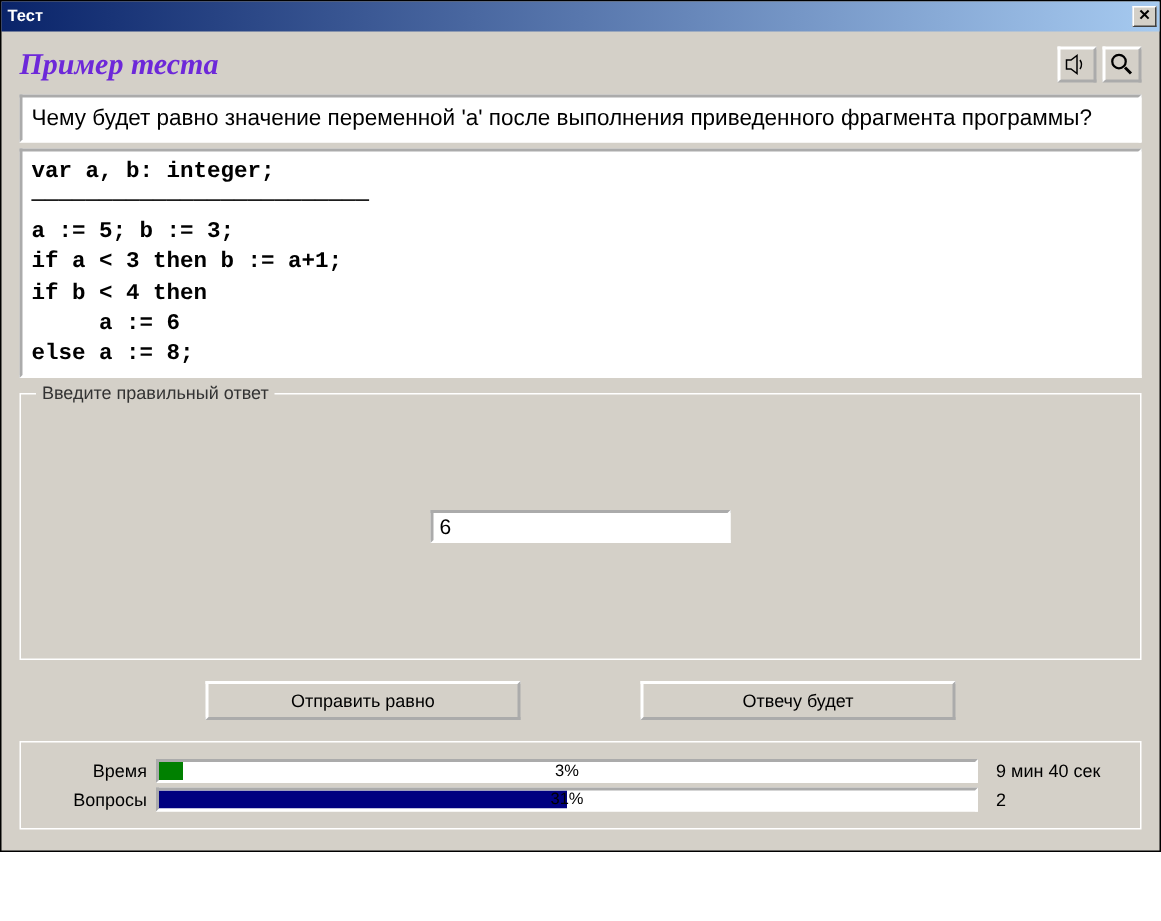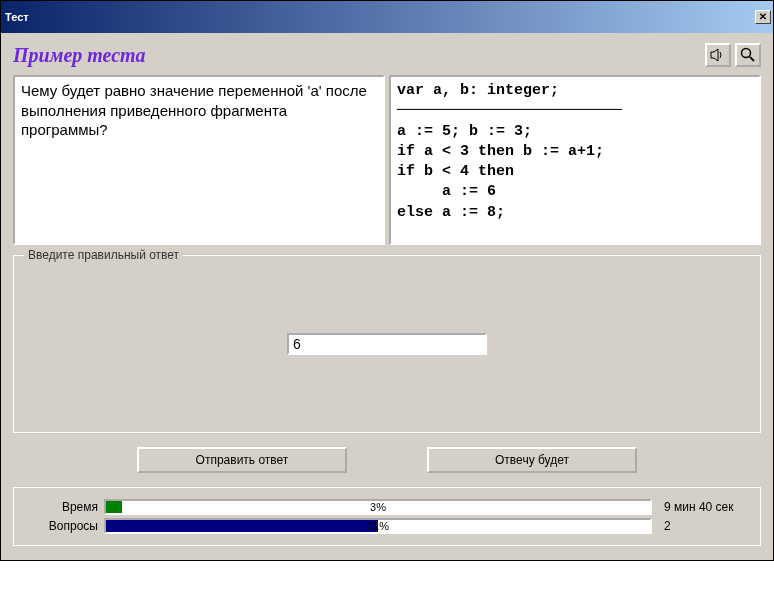--- a/index.html
+++ b/index.html
@@ -9,21 +9,21 @@
     background: #fff;
     font-family: Tahoma, Arial, sans-serif;
     font-size: 11px;
   }
   .window {
     width: 774px;
     background: #d4d0c8;
     border: 1px solid #000;
   }
   .titlebar {
-    height: 32px;
+    height: 20px;
     background: linear-gradient(to right, #0a246a, #a6caf0);
     color: #fff;
     display: flex;
     align-items: center;
     padding: 0 2px 0 4px;
     font-weight: bold;
     font-size: 11px;
   }
   .titlebar-text { flex: 1; }
   .titlebar-btn {
@@ -65,20 +65,21 @@
     margin-left: 4px;
     display: flex;
     align-items: center;
     justify-content: center;
     cursor: pointer;
   }
   .panels {
     display: flex;
     gap: 4px;
     margin-bottom: 10px;
+    flex-direction: column;
   }
   .panel {
     background: #fff;
     border: 2px inset #fff;
     padding: 4px 6px;
     height: 170px;
     overflow: hidden;
   }
   .panel-left {
     flex: 1;
@@ -228,21 +229,21 @@
     </div>
 
     <div class="group">
       <div class="group-legend">Введите правильный ответ</div>
       <div class="answer-area">
         <input class="answer-input" type="text" value="6" style="">
       </div>
     </div>
 
     <div class="button-row">
-      <button class="btn">Отправить ответ</button>
+      <button class="btn">Отправить равно</button>
       <button class="btn">Отвечу будет</button>
     </div>
 
     <div class="progress-section">
       <div class="progress-row">
         <div class="progress-label">Время</div>
         <div class="progress-bar">
           <div class="progress-fill green" style="width:3%"></div>
           <div class="progress-pct">3%</div>
         </div>

